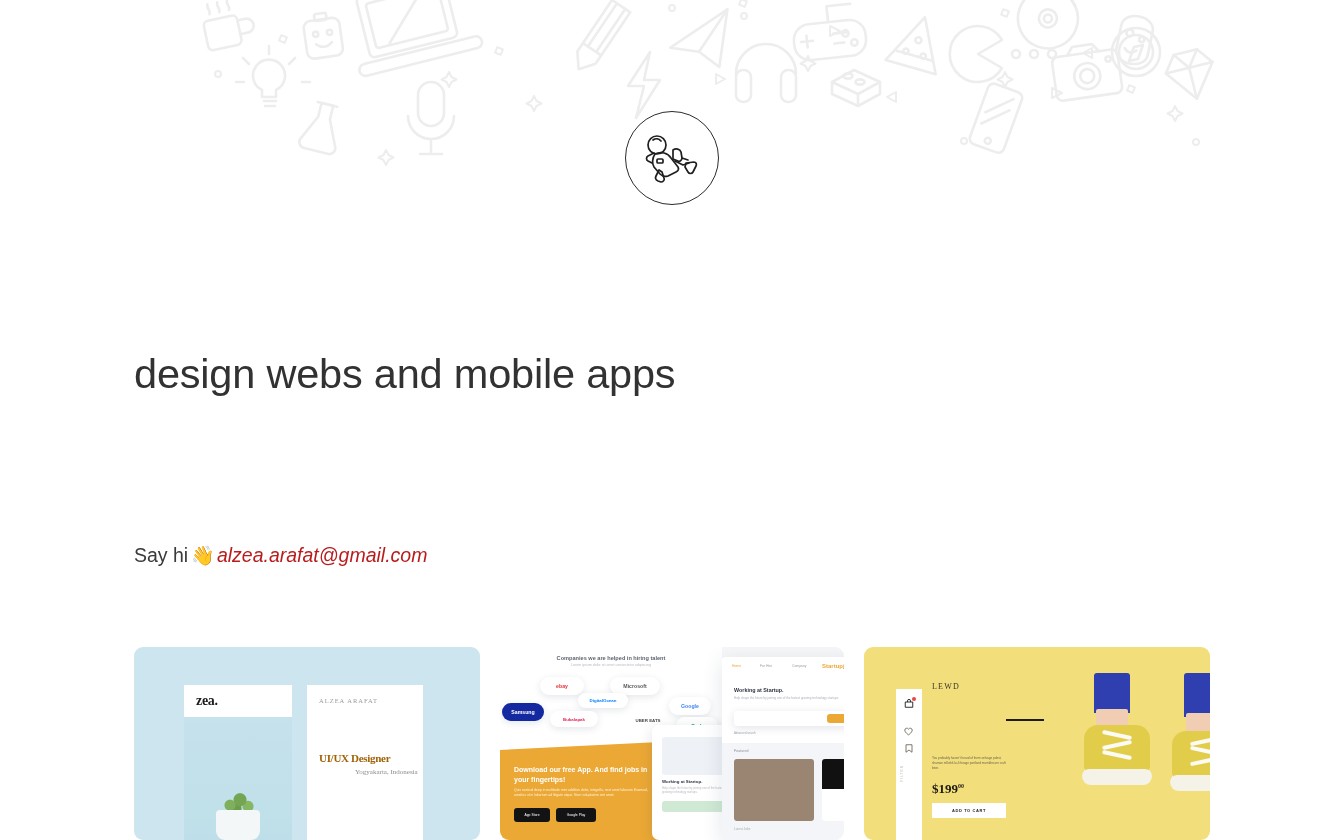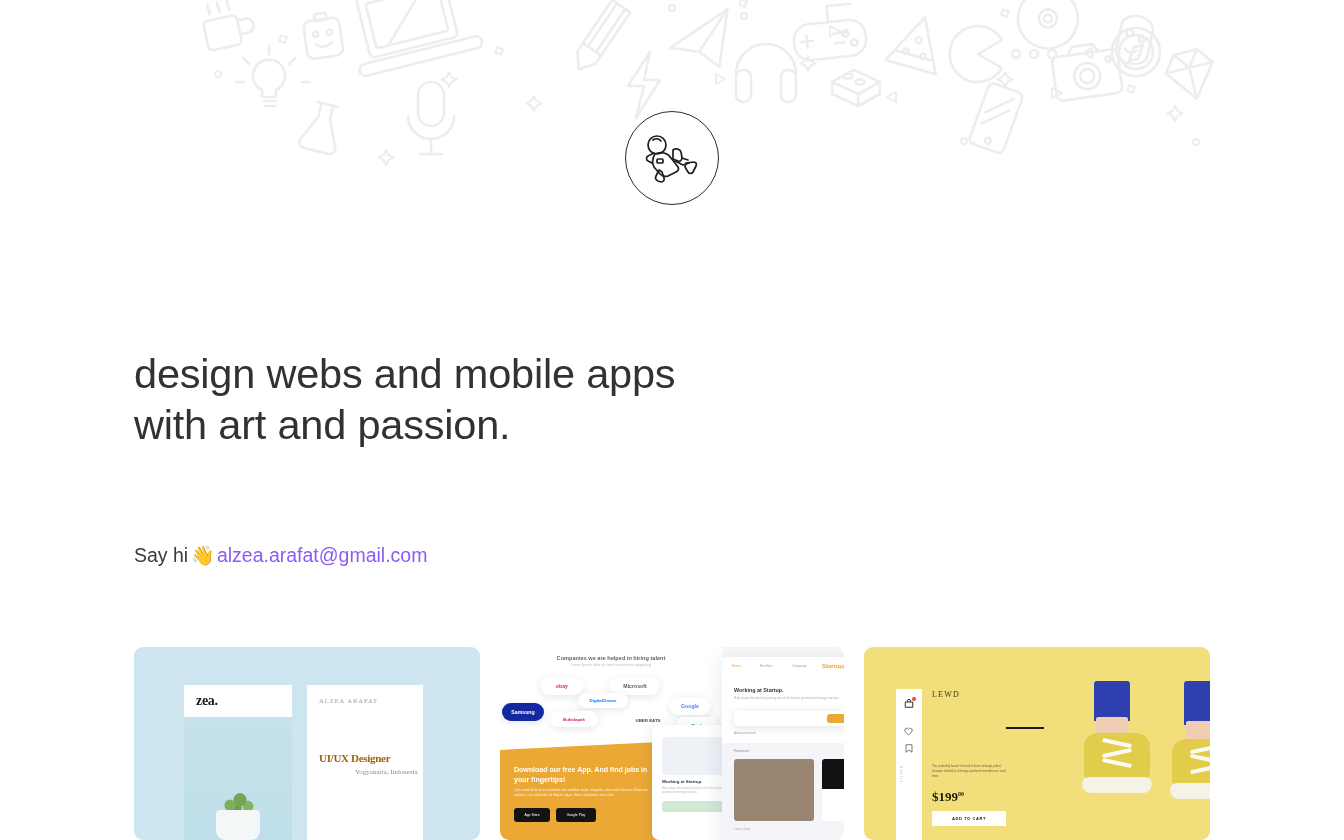--- a/index.html
+++ b/index.html
@@ -40,21 +40,21 @@
     color:#323232;
   }
   .hero h1 .br-line{ display:block; }
 
   .contact{
     position:absolute; left:134px; top:542px;
     font-size:19.5px; line-height:27px; font-weight:400; color:#3a3a3a;
     white-space:nowrap;
   }
   .contact .wave{ font-size:19px; margin:0 2px 0 3px; }
-  .contact a{ color:#8b5cf6; text-decoration:none; }
+  .contact a{ color:#b91c1c; text-decoration:none;font-style:italic; }
 
   
   .cards{ position:absolute; left:134px; top:647px; width:1076px; height:193px; }
   .card{
     position:absolute; top:0; height:193px;
     border-radius:9px; overflow:hidden;
   }
   .card-1{ left:0px;   width:346px; background:#cde5ef; }
   .card-2{ left:366px; width:344px; background:#f7f7f9; }
   .card-3{ left:730px; width:346px; background:#f2df7c; }
@@ -196,21 +196,21 @@
     position:absolute; left:48px; top:50px; width:4px; height:4px;
     background:#e8463f; border-radius:50%;
   }
   .c3-heart{ position:absolute; left:40px; top:80px; width:9px; height:9px; }
   .c3-book{ position:absolute; left:41px; top:97px; width:8px; height:9px; }
   .c3-vert{
     position:absolute; left:36px; top:118px; width:16px;
     font-size:3.2px; color:#b9b19a; letter-spacing:1px;
     writing-mode:vertical-rl; transform:rotate(180deg);
   }
-  .c3-panel{ position:absolute; left:58px; top:34px; width:340px; height:151px; }
+  .c3-panel{ position:absolute; left:58px; top:26px; width:340px; height:151px; }
   .c3-brand{
     position:absolute; left:10px; top:9px;
     font-family:"Liberation Serif", serif; font-size:8px;
     letter-spacing:1.2px; color:#3c3527;
   }
   .c3-title{
     position:absolute; left:10px; top:36px; width:150px;
     font-family:"Liberation Serif", serif; font-weight:700;
     font-size:19px; line-height:21px; color:#1f1b13; letter-spacing:-0.4px;
   }
@@ -422,21 +422,20 @@
     <path d="M33 33l8 4 6-2"></path>
 
     <path d="M44 35l8-1c2 0 3 2 2 4l-3 6c-1 2-4 2-5 0l-3-5z"></path>
     <path d="M40 30l6 2"></path>
   </svg>
 </div>
 
 <div class="hero">
   <h1>
     <span class="br-line">design webs and mobile apps</span>
-    <span class="br-line">with art and passion.</span>
   </h1>
 </div>
 
 <div class="contact">
   <span>Say hi</span><span class="wave">👋</span><a href="#">alzea.arafat@gmail.com</a>
 </div>
 
 <div class="cards">
 
   <div class="card card-1">

